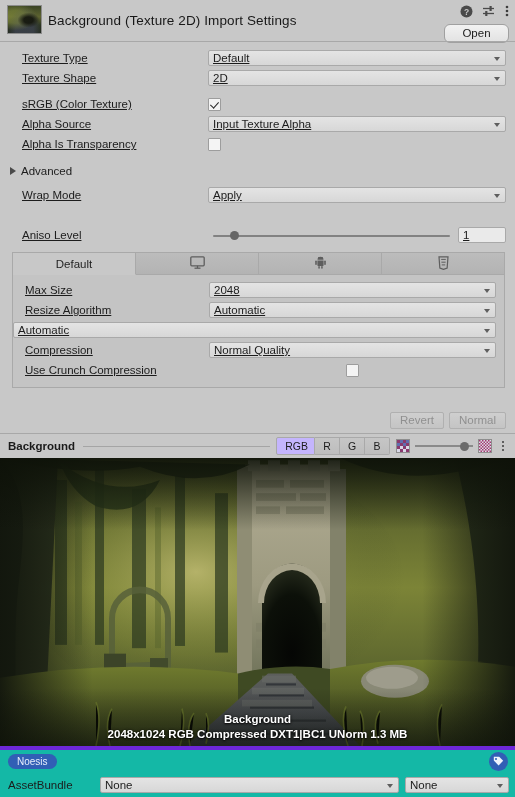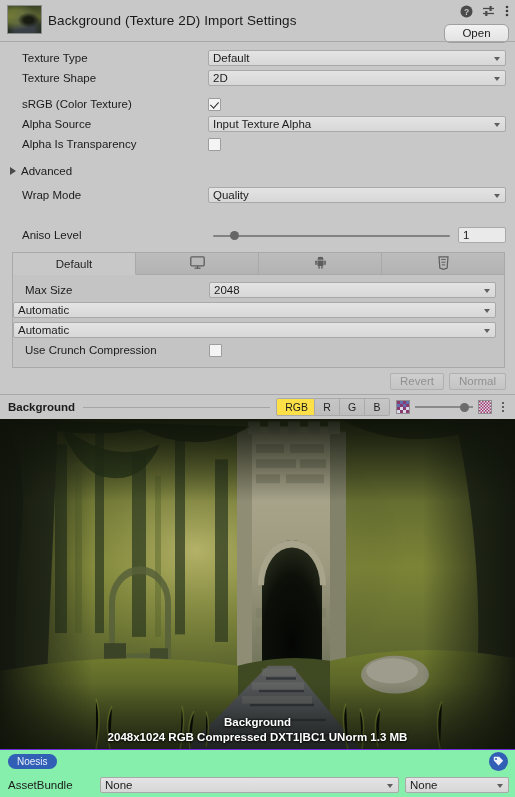--- a/index.html
+++ b/index.html
@@ -36,21 +36,21 @@
     position:absolute;right:6px;top:24px;
     height:17px;min-width:45px;padding:0 9px;
     background:linear-gradient(180deg,#f2f2f2 0%,#e2e2e2 100%);
     border:1px solid #a0a0a0;border-radius:6px;
     font-size:11.5px;color:#1c1c1c;line-height:16px;text-align:center;
   }
   .hdr-rule{position:absolute;left:0;right:0;bottom:0;height:1px;background:#a8a8a8;}
 
   
   .rows{padding:0;}
-  .row{height:20px;display:flex;align-items:center;}
+  .row{height:20px;display:flex;align-items:center;text-decoration:underline;}
   .row .lbl{width:208px;padding-left:22px;box-sizing:border-box;
     font-size:11.5px;color:#1c1c1c;white-space:nowrap;overflow:hidden;}
   .row .fld{flex:1;padding-right:9px;display:flex;align-items:center;}
 
   .dd{
     position:relative;flex:1;height:16px;box-sizing:border-box;
     background:linear-gradient(180deg,#e4e4e4 0%,#d7d7d7 100%);
     border:1px solid #a9a9a9;border-radius:2px;
     font-size:11.5px;line-height:14px;color:#1c1c1c;
     padding:0 18px 0 4px;white-space:nowrap;overflow:hidden;
@@ -97,25 +97,25 @@
   .tab{
     flex:1;display:flex;align-items:center;justify-content:center;
     background:linear-gradient(180deg,#bcbcbc 0%,#b3b3b3 100%);
     border-right:1px solid #a9a9a9;border-top:1px solid #a9a9a9;
     font-size:11.5px;color:#1f1f1f;box-sizing:border-box;
   }
   .tab:last-child{border-right:none;}
   .tab.sel{background:#c8c8c8;border-bottom:1px solid #c8c8c8;margin-bottom:-1px;}
   .platrows{padding:5px 0 7px 0;}
   .platrows .row .lbl{padding-left:12px;width:196px;}
-  .platrows .row .fld{padding-right:8px;}
+  .platrows .row .fld{padding-right:8px;justify-content:center;}
 
   
   .applybar{height:26px;display:flex;align-items:center;justify-content:flex-end;
-    padding-right:9px;gap:5px;}
+    padding-right:9px;gap:5px;margin-top:19px;}
   .gbtn{
     height:17px;min-width:48px;padding:0 9px;box-sizing:border-box;
     background:linear-gradient(180deg,#cfcfcf 0%,#c4c4c4 100%);
     border:1px solid #b0b0b0;border-radius:2px;
     font-size:11.5px;line-height:15px;color:#909090;text-align:center;
   }
 
   
   .pvbar{height:24px;display:flex;align-items:center;background:#c8c8c8;
     border-top:1px solid #a8a8a8;padding-left:8px;flex:0 0 auto;}
@@ -123,41 +123,41 @@
   .pv-rule{flex:1;height:1px;background:#a5a5a5;margin-right:6px;}
   .chtabs{display:flex;height:18px;margin-right:6px;}
   .chtab{
     min-width:25px;padding:0 6px;display:flex;align-items:center;justify-content:center;
     background:linear-gradient(180deg,#c6c6c6 0%,#bdbdbd 100%);
     border:1px solid #a9a9a9;border-left:none;
     font-size:10.5px;color:#1c1c1c;box-sizing:border-box;
   }
   .chtab:first-child{border-left:1px solid #a9a9a9;border-radius:2px 0 0 2px;}
   .chtab:last-child{border-radius:0 2px 2px 0;}
-  .chtab.sel{background:#fde047;padding-left:8px;}
+  .chtab.sel{background:#c4b5fd;padding-left:8px;}
   .mipwrap{display:flex;align-items:center;gap:5px;margin-right:4px;}
   .mipico{width:14px;height:14px;border:1px solid #8e8e8e;box-sizing:border-box;}
   .mipslider{position:relative;width:58px;height:14px;}
   .mipslider .track{position:absolute;left:0;right:0;top:6px;height:2px;background:#8a8a8a;}
   .mipslider .knob{position:absolute;right:4px;top:2.5px;width:9px;height:9px;border-radius:50%;background:#6b6b6b;}
   .kebab{width:14px;display:flex;flex-direction:column;align-items:center;gap:2px;margin-right:5px;}
   .kebab i{width:2px;height:2px;background:#3c3c3c;border-radius:50%;display:block;}
 
   
   .preview{flex:1 1 auto;position:relative;overflow:hidden;background:#2a2f26;min-height:0;}
   .preview svg{position:absolute;left:0;top:0;width:100%;height:100%;display:block;}
   .pv-info{
     position:absolute;left:0;right:0;bottom:4px;text-align:center;
     color:#ffffff;font-size:11.5px;font-weight:bold;line-height:15px;
     text-shadow:0 1px 2px rgba(0,0,0,.85), 0 0 3px rgba(0,0,0,.7);
     pointer-events:none;
   }
 
   
-  .botbar{flex:0 0 auto;background:#86efac;border-top:1px solid #6d28d9;}
+  .botbar{flex:0 0 auto;background:#14b8a6;border-top:4px solid #6d28d9;}
   .labelrow{height:23px;display:flex;align-items:center;padding:0 7px 0 8px;}
   .pill{
     background:#315fb5;color:#e8eefc;font-size:10px;
     border-radius:9px;padding:2px 9px;line-height:11px;
   }
   .tagico{
     margin-left:auto;width:19px;height:19px;border-radius:50%;
     background:#315fb5;display:flex;align-items:center;justify-content:center;
   }
   .abrow{height:24px;display:flex;align-items:center;padding:0 6px 0 8px;gap:6px;}
@@ -252,21 +252,21 @@
     <div class="foldout">
       <span class="arrow"></span>
       <span class="ftxt">Advanced</span>
     </div>
 
     <div class="spacer4"></div>
 
     <div class="row">
       <div class="lbl">Wrap Mode</div>
       <div class="fld">
-          <div class="dd">Quality</div>
+          <div class="dd">Apply</div>
         </div>
     </div>
 
     <div class="row">
     </div>
 
     <div class="row">
       <div class="lbl">Aniso Level</div>
       <div class="fld">
         <div class="slider">
@@ -315,27 +315,34 @@
     </div>
 
     <div class="platrows">
       <div class="row">
         <div class="lbl">Max Size</div>
         <div class="fld">
             <div class="dd">2048</div>
           </div>
       </div>
       <div class="row">
+        <div class="lbl">Resize Algorithm</div>
         <div class="fld">
             <div class="dd">Automatic</div>
           </div>
       </div>
       <div class="row">
         <div class="fld">
             <div class="dd">Automatic</div>
+          </div>
+      </div>
+      <div class="row">
+        <div class="lbl">Compression</div>
+        <div class="fld">
+            <div class="dd">Normal Quality</div>
           </div>
       </div>
       <div class="row">
         <div class="lbl">Use Crunch Compression</div>
         <div class="fld">
             <div class="cbx"></div>
           </div>
       </div>
     </div>
   </div>

